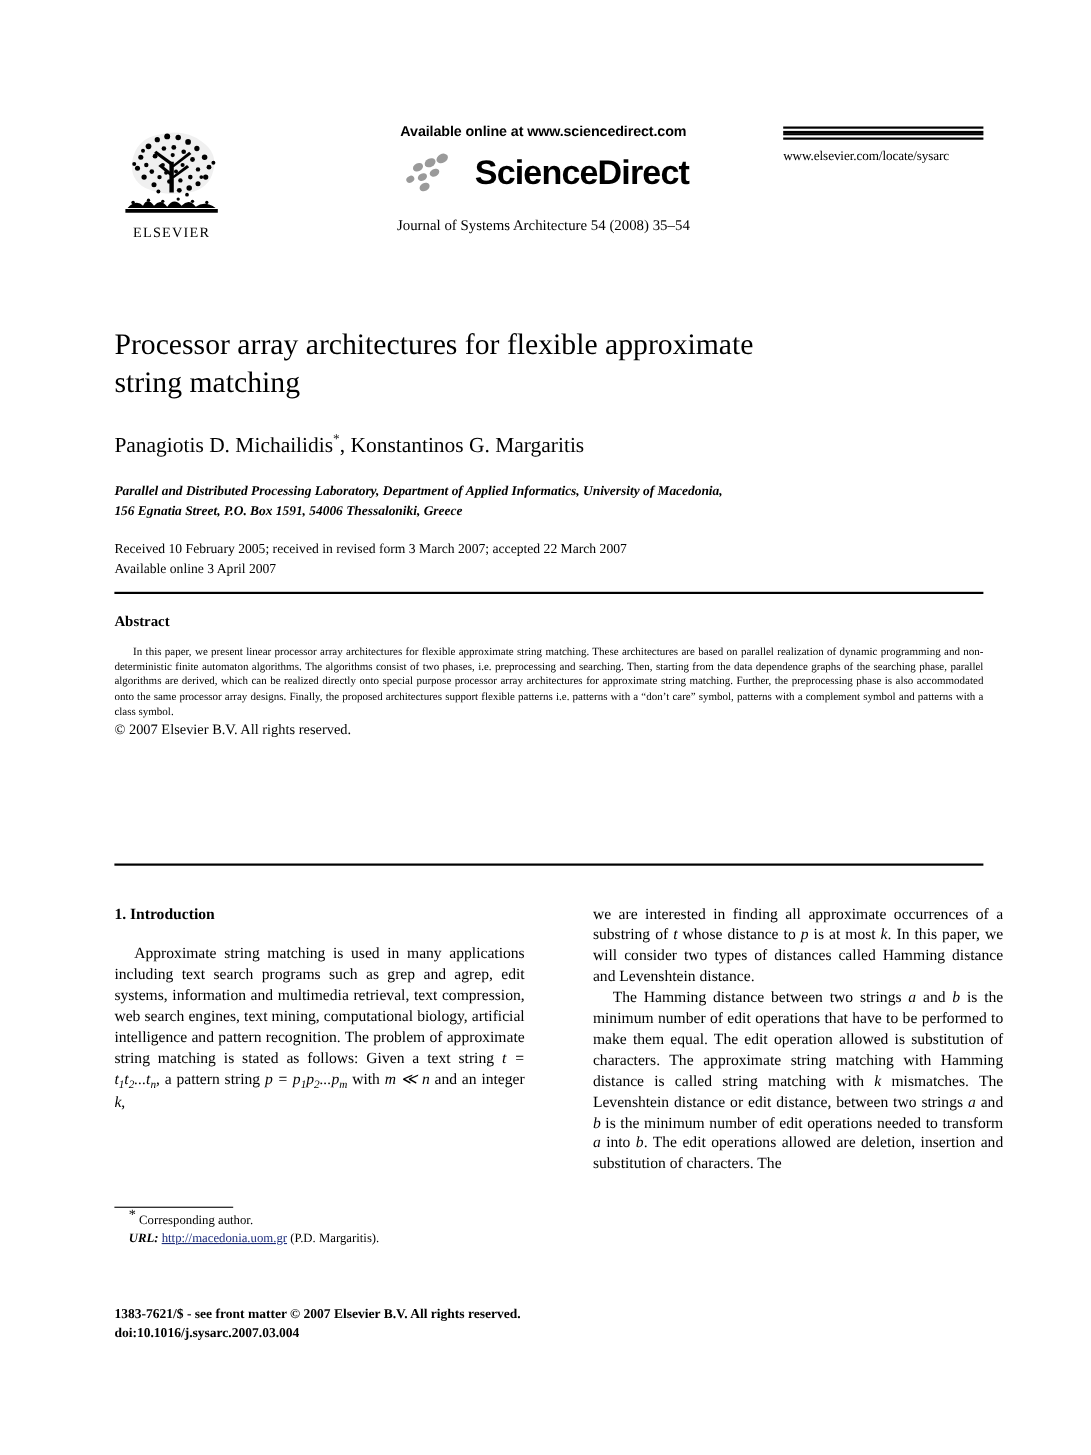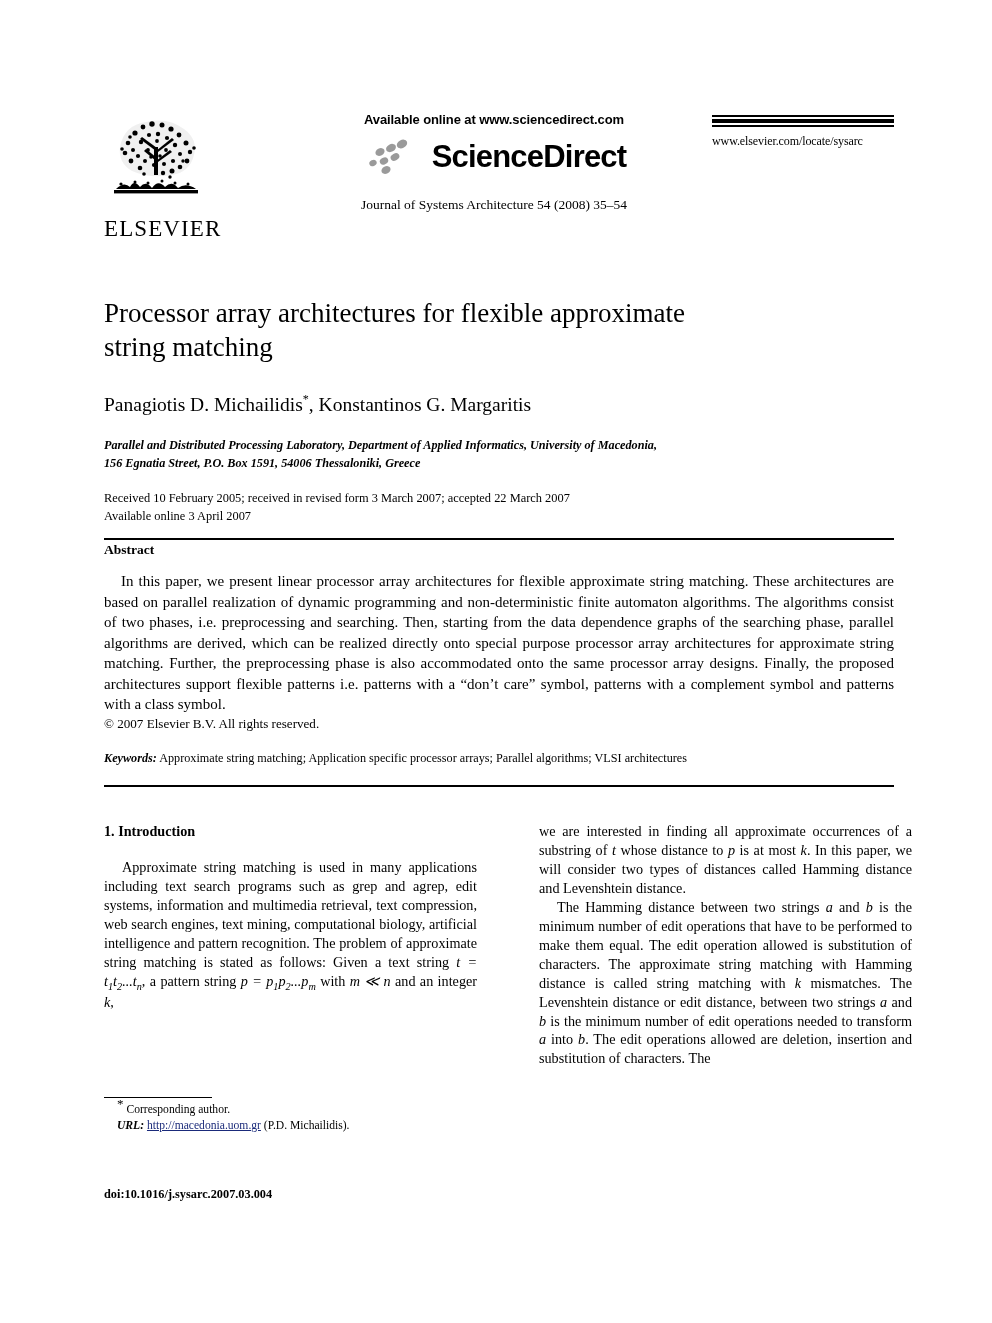--- a/index.html
+++ b/index.html
@@ -40,23 +40,23 @@
   .tree-box {
     width: 92px;
     height: 86px;
     margin: 0 auto;
     position: relative;
     overflow: hidden;
   }
   .tree-box svg { display: block; }
   .elsevier-word {
     font-family: "Liberation Serif", serif;
-    font-size: 23px;
+    font-size: 13px;
     letter-spacing: 1.1px;
-    margin-top: 14px;
+    margin-top: 1px;
     line-height: 1.05;
   }
   .sd-block {
     position: absolute;
     left: 210px;
     top: 0px;
     width: 360px;
     text-align: center;
   }
   .sd-avail {
@@ -155,32 +155,32 @@
     border-top: 2.5px solid #000;
     height: 0;
   }
   #rule-abstract-top { top: 538px; }
   #rule-abstract-bottom { top: 785px; }
 
   
   .abstract-block {
     position: absolute;
     left: 104px;
-    top: 542px;
+    top: 557px;
     width: 790px;
   }
   .abstract-heading {
     font-family: "Liberation Serif", serif;
     font-weight: bold;
     font-size: 13.5px;
     margin: 0 0 13px 0;
   }
   .abstract-body {
     font-family: "Liberation Serif", serif;
-    font-size: 15px;
+    font-size: 10px;
     line-height: 1.37;
     text-align: justify;
     text-indent: 17px;
     margin: 0;
   }
   .abstract-copy {
     font-family: "Liberation Serif", serif;
     font-size: 13.1px;
     line-height: 1.37;
     margin: 0;
@@ -391,39 +391,36 @@
     </div>
   </div>
 
   <div class="hrule" id="rule-abstract-top"></div>
   <div class="hrule" id="rule-abstract-bottom"></div>
 
   <div class="abstract-block">
     <div class="abstract-heading">Abstract</div>
     <p class="abstract-body">In this paper, we present linear processor array architectures for flexible approximate string matching. These architectures are based on parallel realization of dynamic programming and non-deterministic finite automaton algorithms. The algorithms consist of two phases, i.e. preprocessing and searching. Then, starting from the data dependence graphs of the searching phase, parallel algorithms are derived, which can be realized directly onto special purpose processor array architectures for approximate string matching. Further, the preprocessing phase is also accommodated onto the same processor array designs. Finally, the proposed architectures support flexible patterns i.e. patterns with a “don’t care” symbol, patterns with a complement symbol and patterns with a class symbol.</p>
     <p class="abstract-copy">© 2007 Elsevier B.V. All rights reserved.</p>
-    <div class="keywords">
-      <span class="kw-label">Keywords:</span>
-      <span>Approximate string matching; Application specific processor arrays; Parallel algorithms; VLSI architectures</span>
-    </div>
   </div>
 
   <div class="col col-left">
     <div class="section-heading">1. Introduction</div>
     <p class="para"><span>Approximate string matching is used in many applications including text search programs such as grep and agrep, edit systems, information and multimedia retrieval, text compression, web search engines, text mining, computational biology, artificial intelligence and pattern recognition. The problem of approximate string matching is stated as follows: Given a text string </span><span class="it"><span>t = t</span><span class="sub">1</span><span>t</span><span class="sub">2</span><span>...t</span><span class="sub">n</span></span><span>, a pattern string </span><span class="it"><span>p = p</span><span class="sub">1</span><span>p</span><span class="sub">2</span><span>...p</span><span class="sub">m</span></span> <span>with </span><span class="it">m ≪ n</span><span> and an integer </span><span class="it">k</span><span>,</span></p>
   </div>
 
   <div class="col col-right">
     <p class="para cont"><span>we are interested in finding all approximate occurrences of a substring of </span><span class="it">t</span><span> whose distance to </span><span class="it">p</span><span> is at most </span><span class="it">k</span><span>. In this paper, we will consider two types of distances called Hamming distance and Levenshtein distance.</span></p>
     <p class="para"><span>The Hamming distance between two strings </span><span class="it">a</span><span> and </span><span class="it">b</span><span> is the minimum number of edit operations that have to be performed to make them equal. The edit operation allowed is substitution of characters. The approximate string matching with Hamming distance is called string matching with </span><span class="it">k</span><span> mismatches. The Levenshtein distance or edit distance, between two strings </span><span class="it">a</span><span> and </span><span class="it">b</span><span> is the minimum number of edit operations needed to transform </span><span class="it">a</span><span> into </span><span class="it">b</span><span>. The edit operations allowed are deletion, insertion and substitution of characters. The</span></p>
   </div>
 
   <div class="footnote">
     <div class="footnote-rule"></div>
     <p class="fn-line fn-indent"><span class="fn-star">*</span><span> Corresponding author.</span></p>
-    <p class="fn-line fn-indent"><span class="fn-italic">URL:</span> <a class="link" href="#">http://macedonia.uom.gr</a> <span>(P.D. Michailidis).</span></p>
+    <p class="fn-line fn-indent"><span class="fn-italic">URL:</span> <a class="link" href="#">http://macedonia.uom.gr</a> <span>(P.D. Margaritis).</span></p>
   </div>
 
   <div class="imprint">
+    <p class="imprint-line">1383-7621/$ - see front matter © 2007 Elsevier B.V. All rights reserved.</p>
     <p class="imprint-line">doi:10.1016/j.sysarc.2007.03.004</p>
   </div>
 
 </div>
 
 </body></html>

